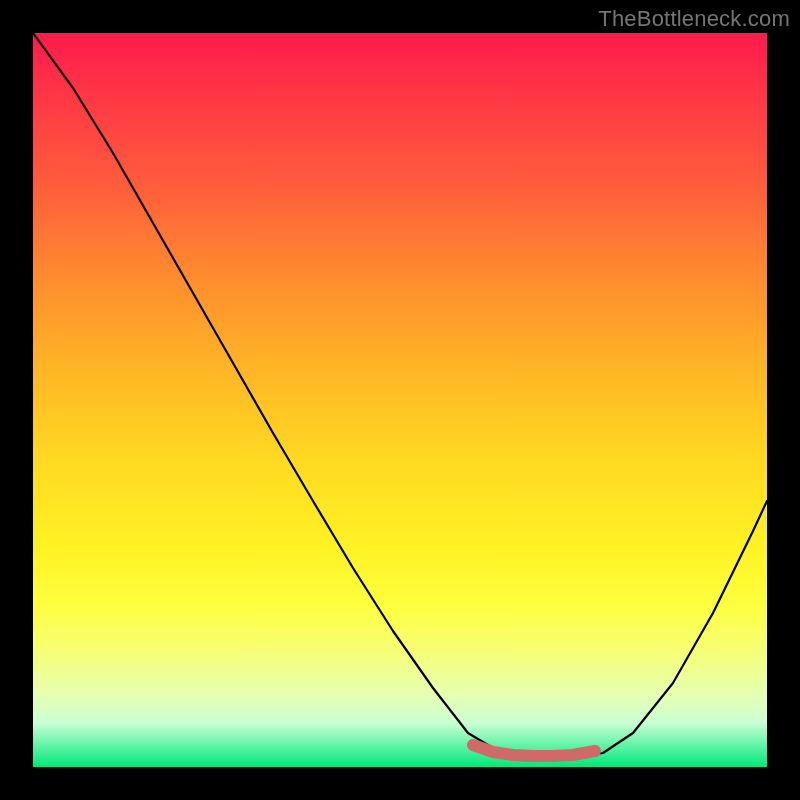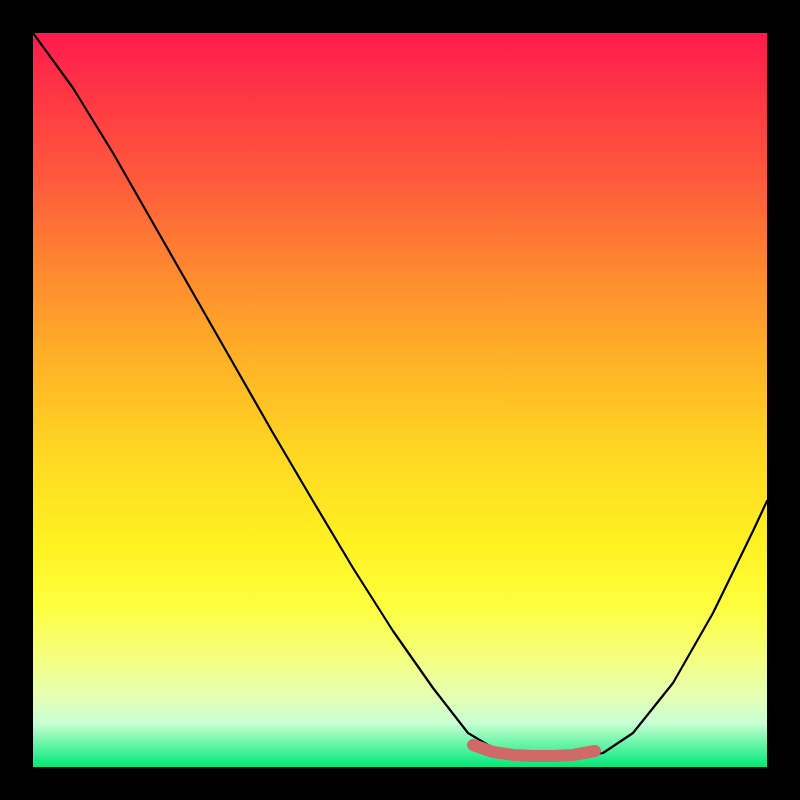--- a/index.html
+++ b/index.html
@@ -65,20 +65,21 @@
     stroke-width: 12;
     stroke-linecap: round;
     stroke-linejoin: round;
   }
 </style>
 </head>
 <body>
 
 <div class="frame">
 
+  <div class="watermark">TheBottleneck.com</div>
 
   <div class="plot">
     <div class="gradient"></div>
 
     <svg class="curve-svg" viewBox="0 0 734 734" preserveAspectRatio="none">
       <path class="curve-path" d="M 0.0 0.0 L 40.0 55.0 L 80.0 120.0 L 120.0 190.0 L 160.0 260.0 L 200.0 330.0 L 240.0 400.0 L 280.0 468.0 L 320.0 535.0 L 360.0 598.0 L 400.0 655.0 L 435.0 700.0 L 460.0 715.0 L 490.0 724.0 L 530.0 726.0 L 570.0 720.0 L 600.0 700.0 L 640.0 650.0 L 680.0 580.0 L 720.0 498.0 L 734.0 468.0"></path>
       <path class="plateau" d="M 440.0 712.0 L 460.0 719.0 L 480.0 722.0 L 500.0 723.0 L 520.0 723.0 L 540.0 722.0 L 562.0 718.0"></path>
     </svg>
   </div>
 

